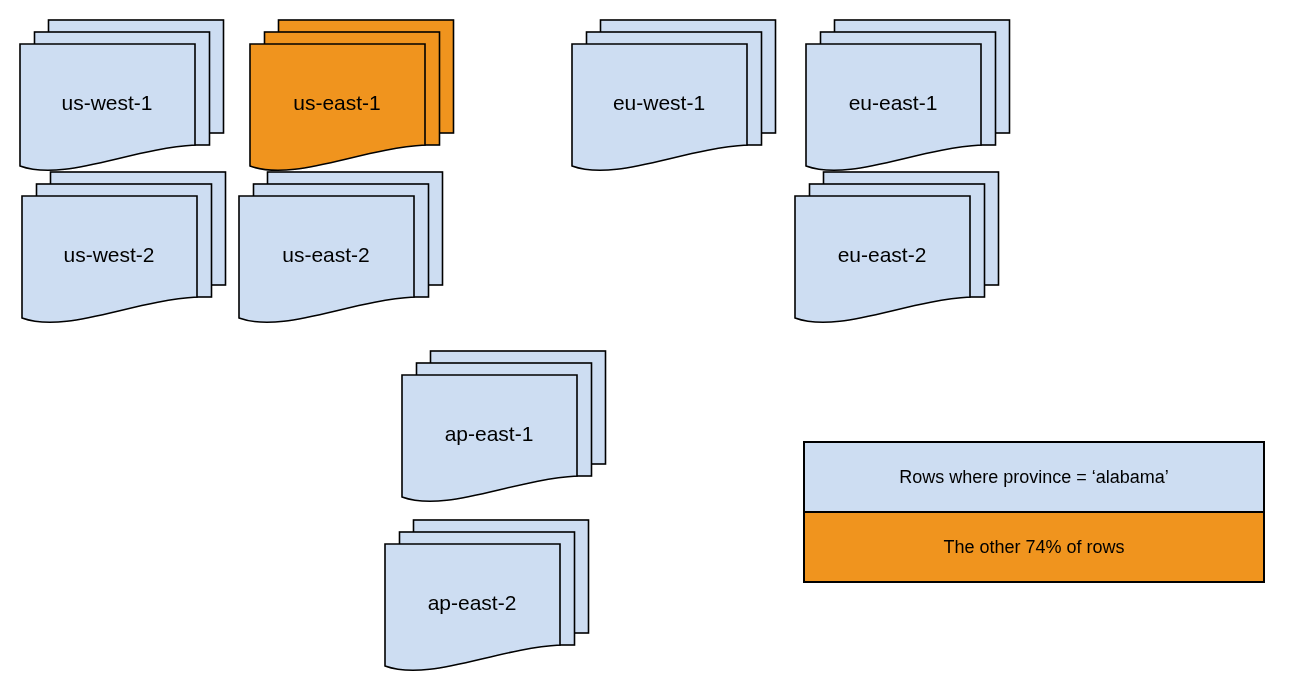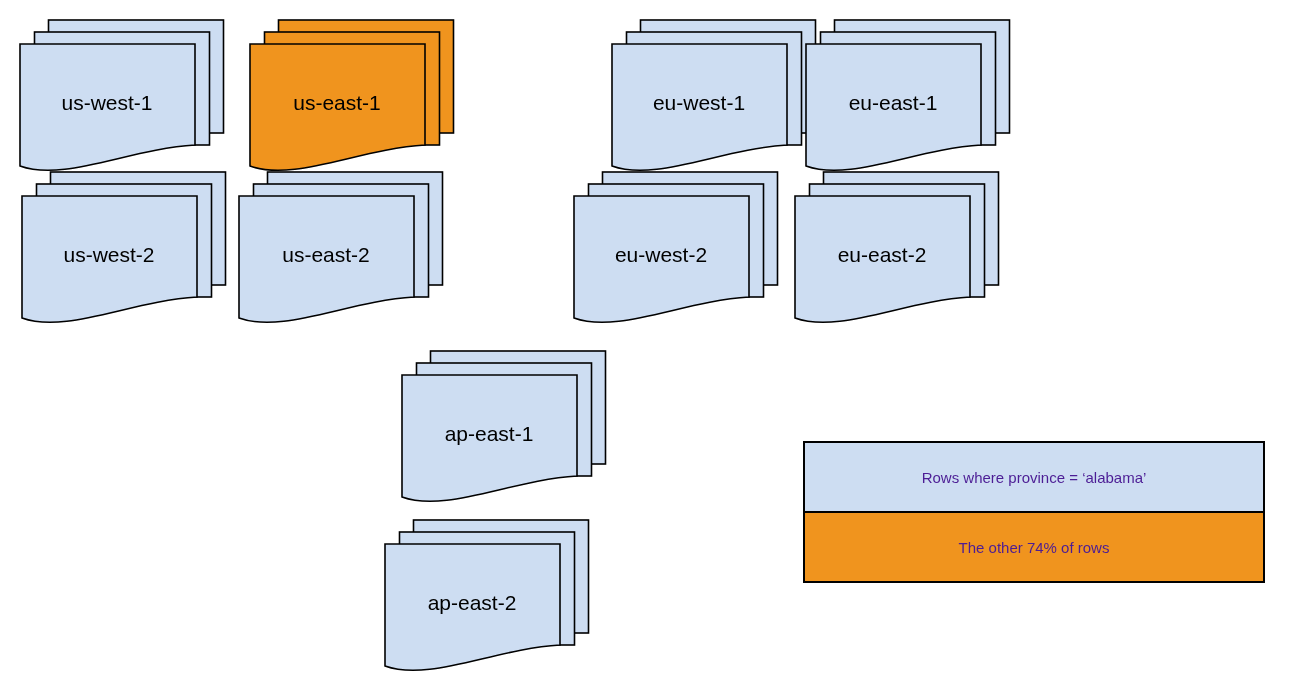--- a/index.html
+++ b/index.html
@@ -35,22 +35,22 @@
     border: 2px solid var(--outline, #000000);
     box-sizing: border-box;
     display: flex;
     flex-direction: column;
   }
   .legend-row {
     flex: 1;
     display: flex;
     align-items: center;
     justify-content: center;
-    font-size: 15px;
-    color: #4c1d95;
+    font-size: 18px;
+    color: #000000;
   }
   .legend-row.row-blue { background: var(--doc-fill, #cdddf2); }
   .legend-row.row-orange {
     background: var(--hl-fill, #f0941e);
     border-top: 2px solid var(--outline, #000000);
   }
 </style>
 </head>
 <body>
 
@@ -67,21 +67,21 @@
 
   <div class="stack hl" style="left:249px; top:19px;">
     <svg width="206" height="153" viewBox="0 0 206 153">
       <rect class="s" x="29.5" y="1" width="175" height="113"></rect>
       <rect class="s" x="15.5" y="13" width="175" height="113"></rect>
       <path class="s" d="M1,25 H176 V126 C110,130 45,163 1,147 Z"></path>
       <text x="88" y="91">us-east-1</text>
     </svg>
   </div>
 
-  <div class="stack" style="left:604px; top:19px;padding-left:7px;">
+  <div class="stack" style="left:564px; top:19px;padding-left:7px;">
     <svg width="206" height="153" viewBox="0 0 206 153">
       <rect class="s" x="29.5" y="1" width="175" height="113"></rect>
       <rect class="s" x="15.5" y="13" width="175" height="113"></rect>
       <path class="s" d="M1,25 H176 V126 C110,130 45,163 1,147 Z"></path>
       <text x="88" y="91">eu-west-1</text>
     </svg>
   </div>
 
   <div class="stack" style="left:805px; top:19px;">
     <svg width="206" height="153" viewBox="0 0 206 153">
@@ -103,28 +103,20 @@
 
   <div class="stack" style="left:238px; top:171px;">
     <svg width="206" height="153" viewBox="0 0 206 153">
       <rect class="s" x="29.5" y="1" width="175" height="113"></rect>
       <rect class="s" x="15.5" y="13" width="175" height="113"></rect>
       <path class="s" d="M1,25 H176 V126 C110,130 45,163 1,147 Z"></path>
       <text x="88" y="91">us-east-2</text>
     </svg>
   </div>
 
-  <div class="stack" style="left:573px; top:171px;">
-    <svg width="206" height="153" viewBox="0 0 206 153">
-      <rect class="s" x="29.5" y="1" width="175" height="113"></rect>
-      <rect class="s" x="15.5" y="13" width="175" height="113"></rect>
-      <path class="s" d="M1,25 H176 V126 C110,130 45,163 1,147 Z"></path>
-      <text x="88" y="91">eu-west-2</text>
-    </svg>
-  </div>
 
   <div class="stack" style="left:794px; top:171px;">
     <svg width="206" height="153" viewBox="0 0 206 153">
       <rect class="s" x="29.5" y="1" width="175" height="113"></rect>
       <rect class="s" x="15.5" y="13" width="175" height="113"></rect>
       <path class="s" d="M1,25 H176 V126 C110,130 45,163 1,147 Z"></path>
       <text x="88" y="91">eu-east-2</text>
     </svg>
   </div>
 

